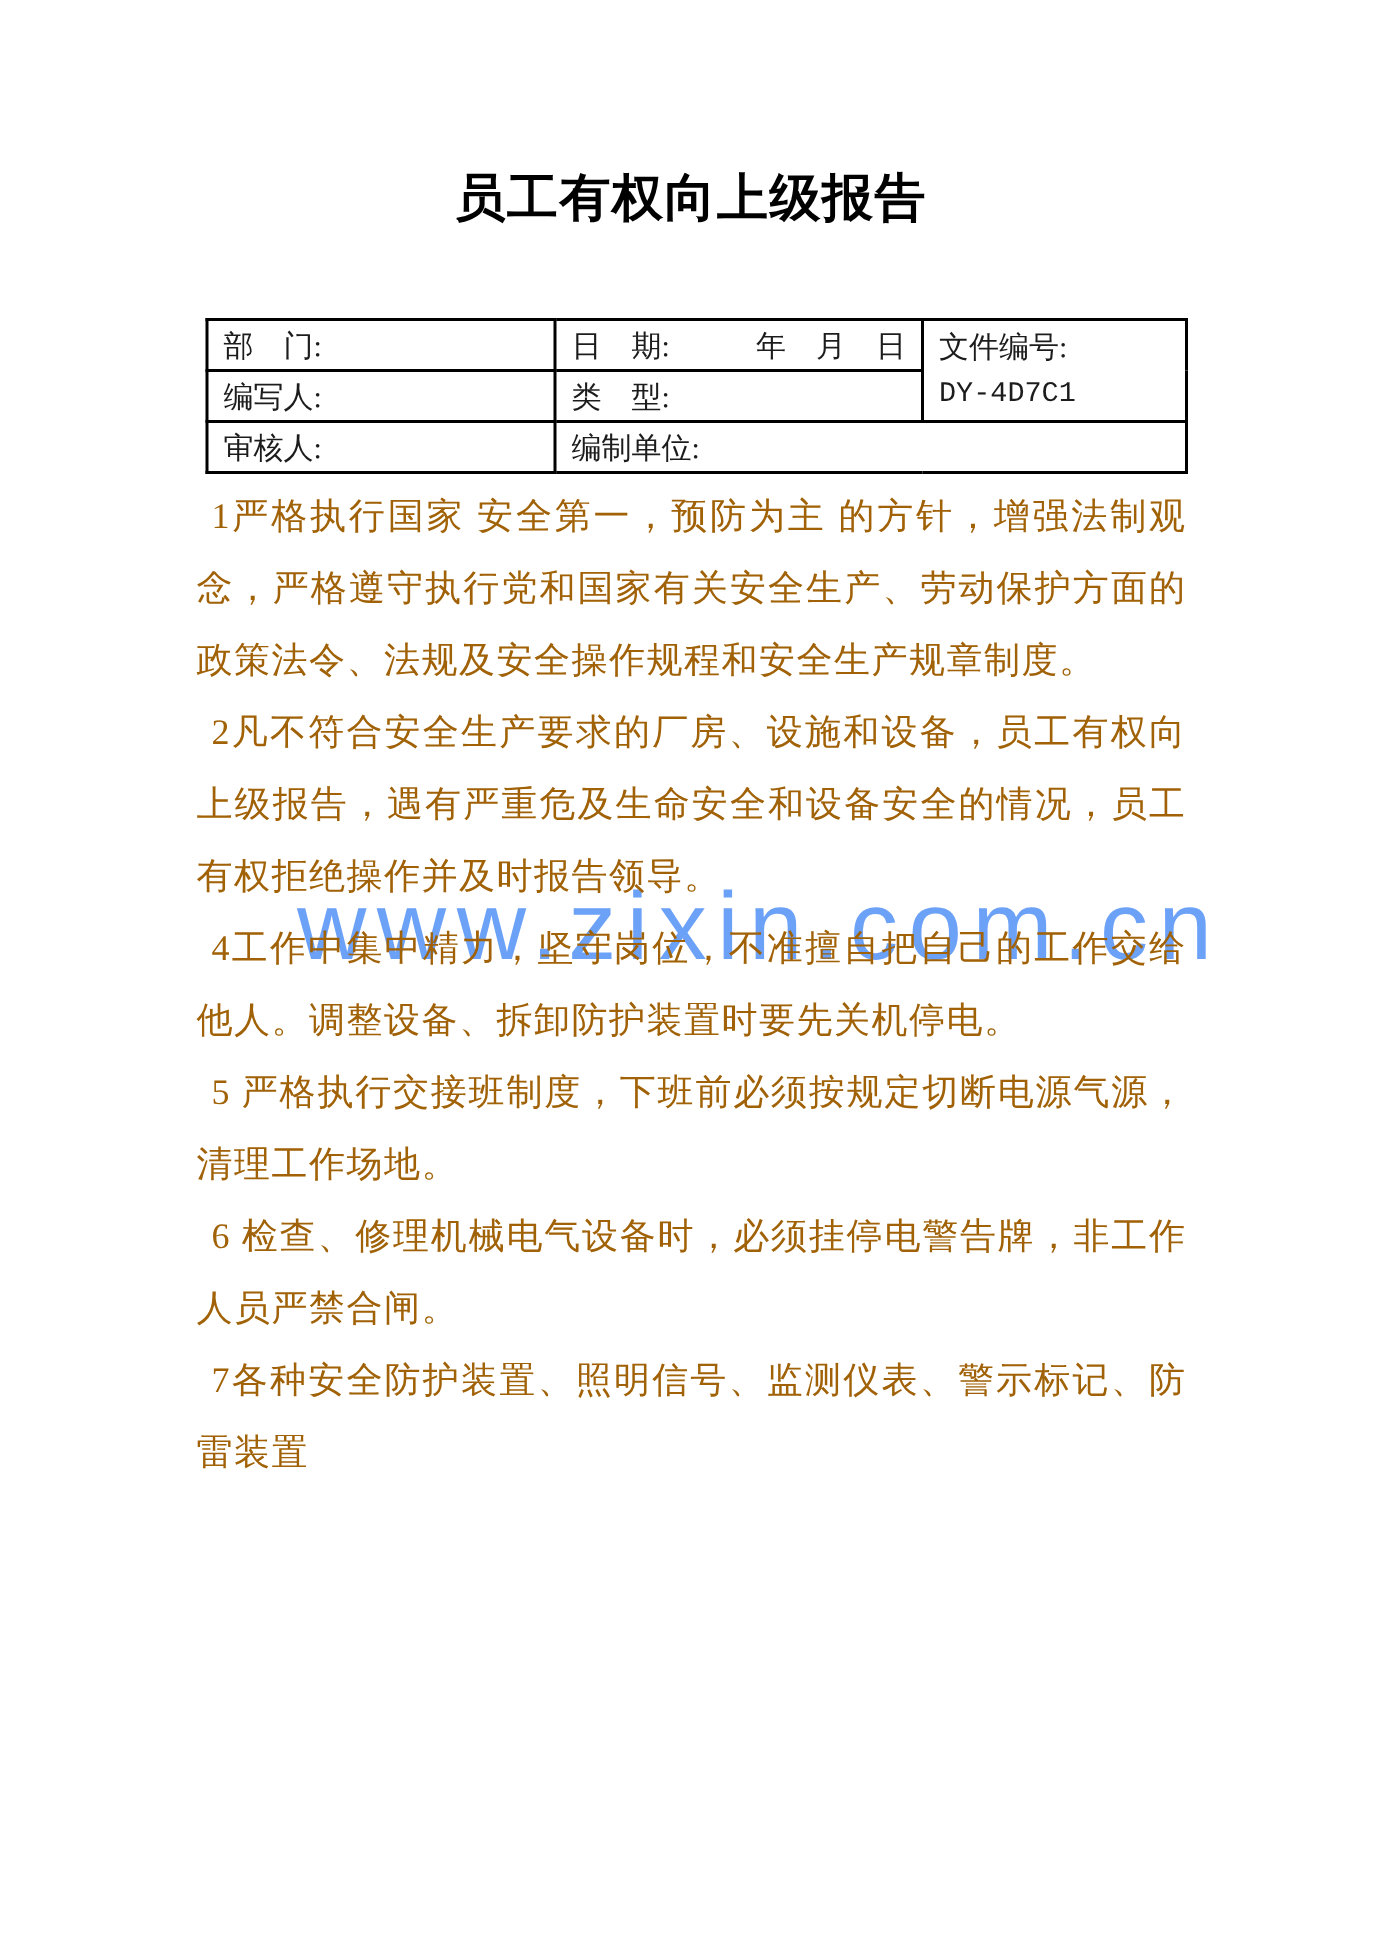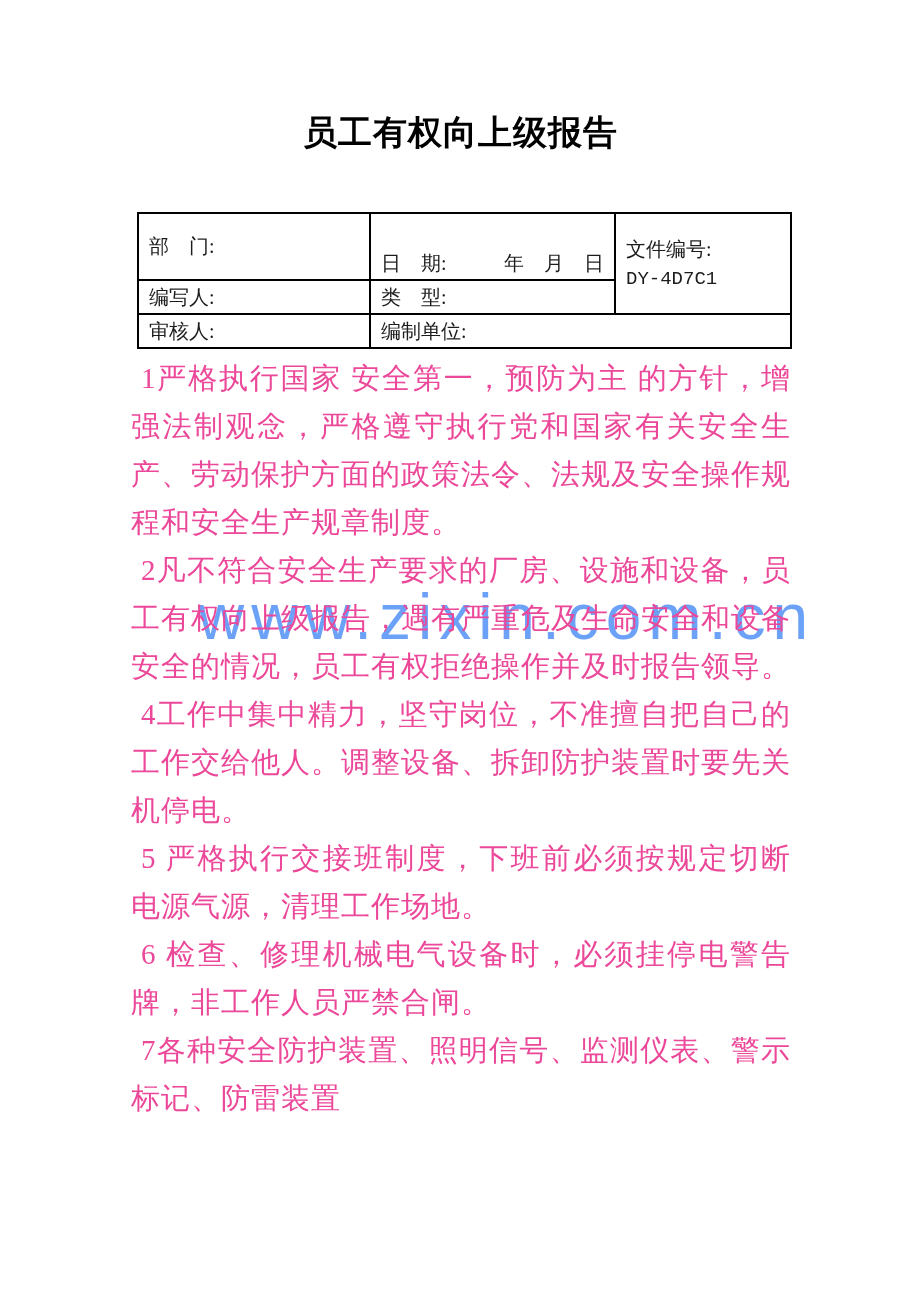--- a/index.html
+++ b/index.html
@@ -58,42 +58,41 @@
     overflow: hidden;
     white-space: nowrap;
   }
   td.col1 { width: 232px; }
   td.col2 { width: 245px; }
   td.col3 { width: 176px; }
   .date-cell-inner {
     display: flex;
     justify-content: space-between;
     align-items: center;
-    margin-top: 34px;
   }
   td.file-cell {
     vertical-align: top;
     padding-top: 3px;
     line-height: 30px;
   }
   .file-value {
     font-family: "Liberation Mono", monospace;
     font-size: 19px;
   }
   .body-text {
     margin-top: 5px;
     width: 660px;
   }
   .body-text p {
-    font-size: 29px;
+    font-size: 24px;
     line-height: 48px;
     text-align: justify;
     text-indent: 10px;
     letter-spacing: 1px;
-    color: #ec4899;
+    color: #a16207;
   }
 </style>
 </head>
 <body>
 
 <div class="page">
 
   <div class="watermark">www.zixin.com.cn</div>
 
   <div class="content">

